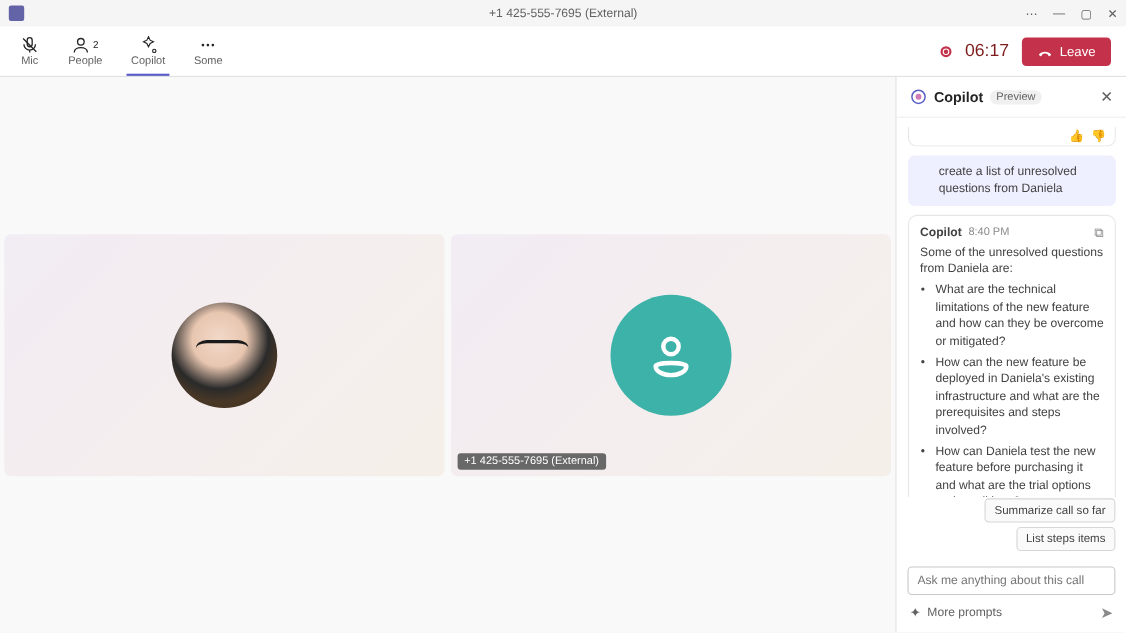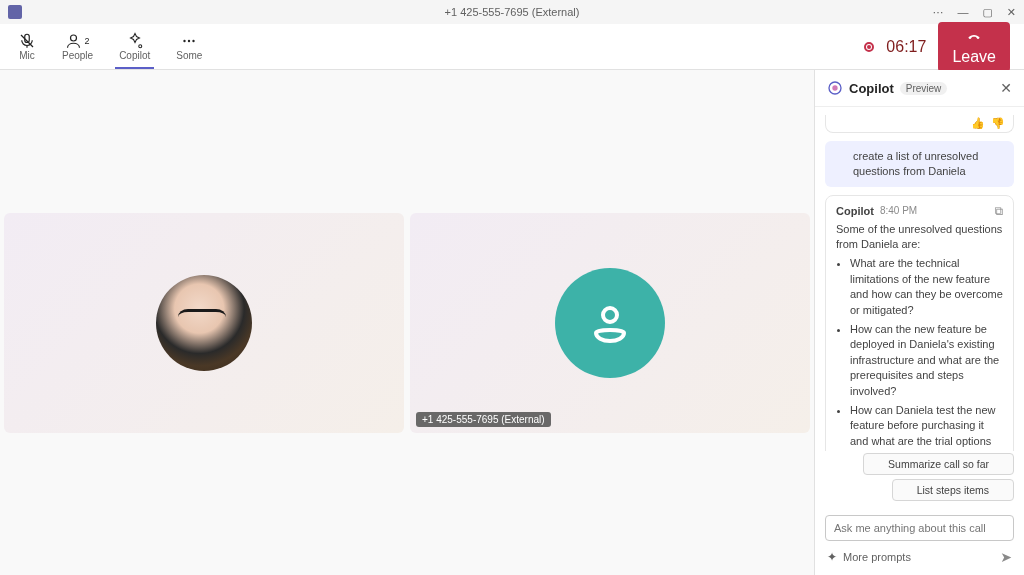--- a/index.html
+++ b/index.html
@@ -50,23 +50,22 @@
   }
   .tb-icon { height: 18px; display: flex; align-items: center; justify-content: center; color: #242424; }
   .tb-icon svg { width: 18px; height: 18px; }
   .people-count { font-size: 9px; margin-left: 1px; vertical-align: top; }
   .toolbar-right { margin-left: auto; display: flex; align-items: center; gap: 12px; }
   .rec-dot { width: 10px; height: 10px; border: 2px solid #c4314b; border-radius: 50%; position: relative; }
   .rec-dot::after { content: ""; position:absolute; inset:1px; background:#c4314b; border-radius:50%; }
   .timer { font-size: 16px; color: #7f1d1d; }
   .leave-btn {
     background: #c4314b; color: #fff; border: none; border-radius: 4px;
-    padding: 6px 14px; font-size: 16px; display: flex; align-items: center; gap: 6px;
+    padding: 6px 14px; font-size: 12px; display: flex; align-items: center; gap: 6px;
     cursor: pointer;
-    flex-direction: column;
   }
   
   .main {
     flex: 1; display: flex; overflow: hidden;
   }
   .stage {
     flex: 1; background: #f9f9f9; display: flex; align-items: center; justify-content: center;
     gap: 6px; padding: 4px;
   }
   .tile {
@@ -123,21 +122,21 @@
   .cc-head { display:flex; align-items:center; gap:6px; margin-bottom:4px; }
   .cc-sender { font-weight: 600; font-size: 11px; }
   .cc-time { color:#8a8a8a; font-size:10px; }
   .cc-copy { margin-left:auto; color:#8a8a8a; font-size:12px; cursor:pointer; }
   .cc-body { line-height:1.4; }
   .cc-body ul { margin:4px 0 6px 14px; padding:0; }
   .cc-body li { margin-bottom:4px; }
   .suggest-row { display:flex; justify-content:flex-end; padding: 2px 10px; }
   .suggest-chip {
     border:1px solid #d6d6d6; background:#fafafa; border-radius:4px;
-    font-size:10.5px; padding:4px 24px; cursor:pointer; color:#424242;
+    font-size:10.5px; padding:4px 8px; cursor:pointer; color:#424242;
   }
   .panel-input-wrap { padding: 6px 10px 2px; }
   .panel-input {
     width:100%; border:1px solid #c8c8c8; border-radius:4px;
     padding:6px 8px; font-size:11px; color:#616161;
   }
   .panel-footer {
     display:flex; align-items:center; gap:6px; padding:6px 12px 10px;
     color:#616161; font-size:11px;
   }

